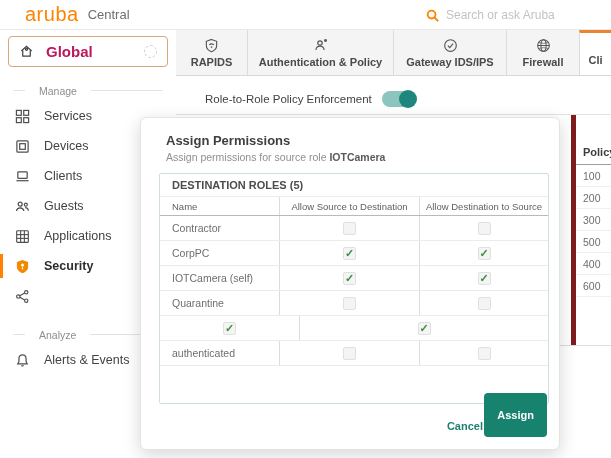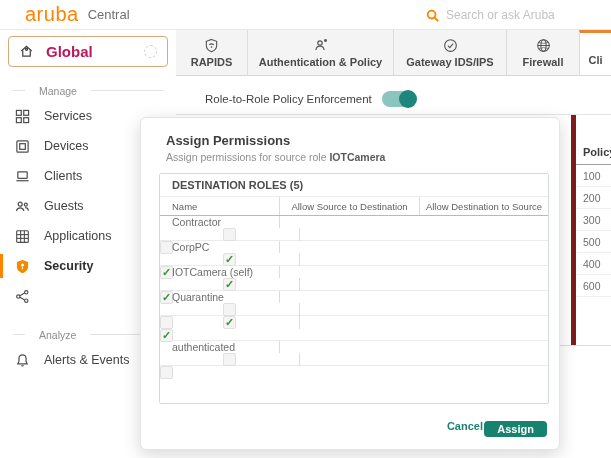--- a/index.html
+++ b/index.html
@@ -65,29 +65,29 @@
   .modal-sub { margin-left:25px; font-size:10.5px; color:#8f8f8f; }
   .modal-sub b { color:#5a5a5a; }
   .panel { position:absolute; left:18px; top:55px; width:390px; height:231px; border:1px solid #cfdedd; border-radius:2px; background:#fff; }
   .panel-title { height:23px; line-height:23px; padding-left:12px; font-size:11px; font-weight:bold;
     color:#4c4c4c; border-bottom:1px solid #ececec; }
   .cols { display:flex; height:19px; align-items:center; border-bottom:1px solid #b9b9b9; }
   .cols .c { font-size:9.5px; color:#5f5f5f; }
   .c1 { width:120px; padding-left:12px; border-right:1px solid #dcdcdc; height:100%; display:flex; align-items:center; }
   .c2 { width:140px; text-align:center; border-right:1px solid #dcdcdc; height:100%; display:flex; align-items:center; justify-content:center; }
   .c3 { flex:1; text-align:center; height:100%; display:flex; align-items:center; justify-content:center; }
-  .trow { display:flex; height:25px; align-items:flex-start; border-bottom:1px solid #ebebeb;flex-direction:column; }
+  .trow { display:flex; height:25px; align-items:flex-end; border-bottom:1px solid #ebebeb; }
   .trow .name { font-size:10.5px; color:#6e6e6e; }
   .checkbox { width:13px; height:13px; background:#f4f4f4; border:1px solid #e0e0e0; border-radius:2px;
     display:flex; align-items:center; justify-content:center; cursor:pointer; }
   .checkbox.checked::after { content:"\2713"; color:#3f9142; font-size:11px; font-weight:bold; line-height:1; }
   .modal-cancel { position:absolute; right:76px; bottom:17px; color:#1b8271; font-weight:bold; font-size:11px;
     background:none; border:none; cursor:pointer; font-family:inherit; }
   .modal-assign { position:absolute; right:12px; bottom:12px; background:#17826d; color:#fff; font-weight:bold;
-    font-size:11px; padding:2px 13px; border-radius:4px; border:none; cursor:pointer; font-family:inherit; }
+    font-size:11px; padding:16px 13px; border-radius:4px; border:none; cursor:pointer; font-family:inherit; }
 
   svg { display:block; }
 </style>
 </head>
 <body>
 
 <div class="topbar">
   <div class="logo">aruba</div>
   <div class="product">Central</div>
   <div class="search">

